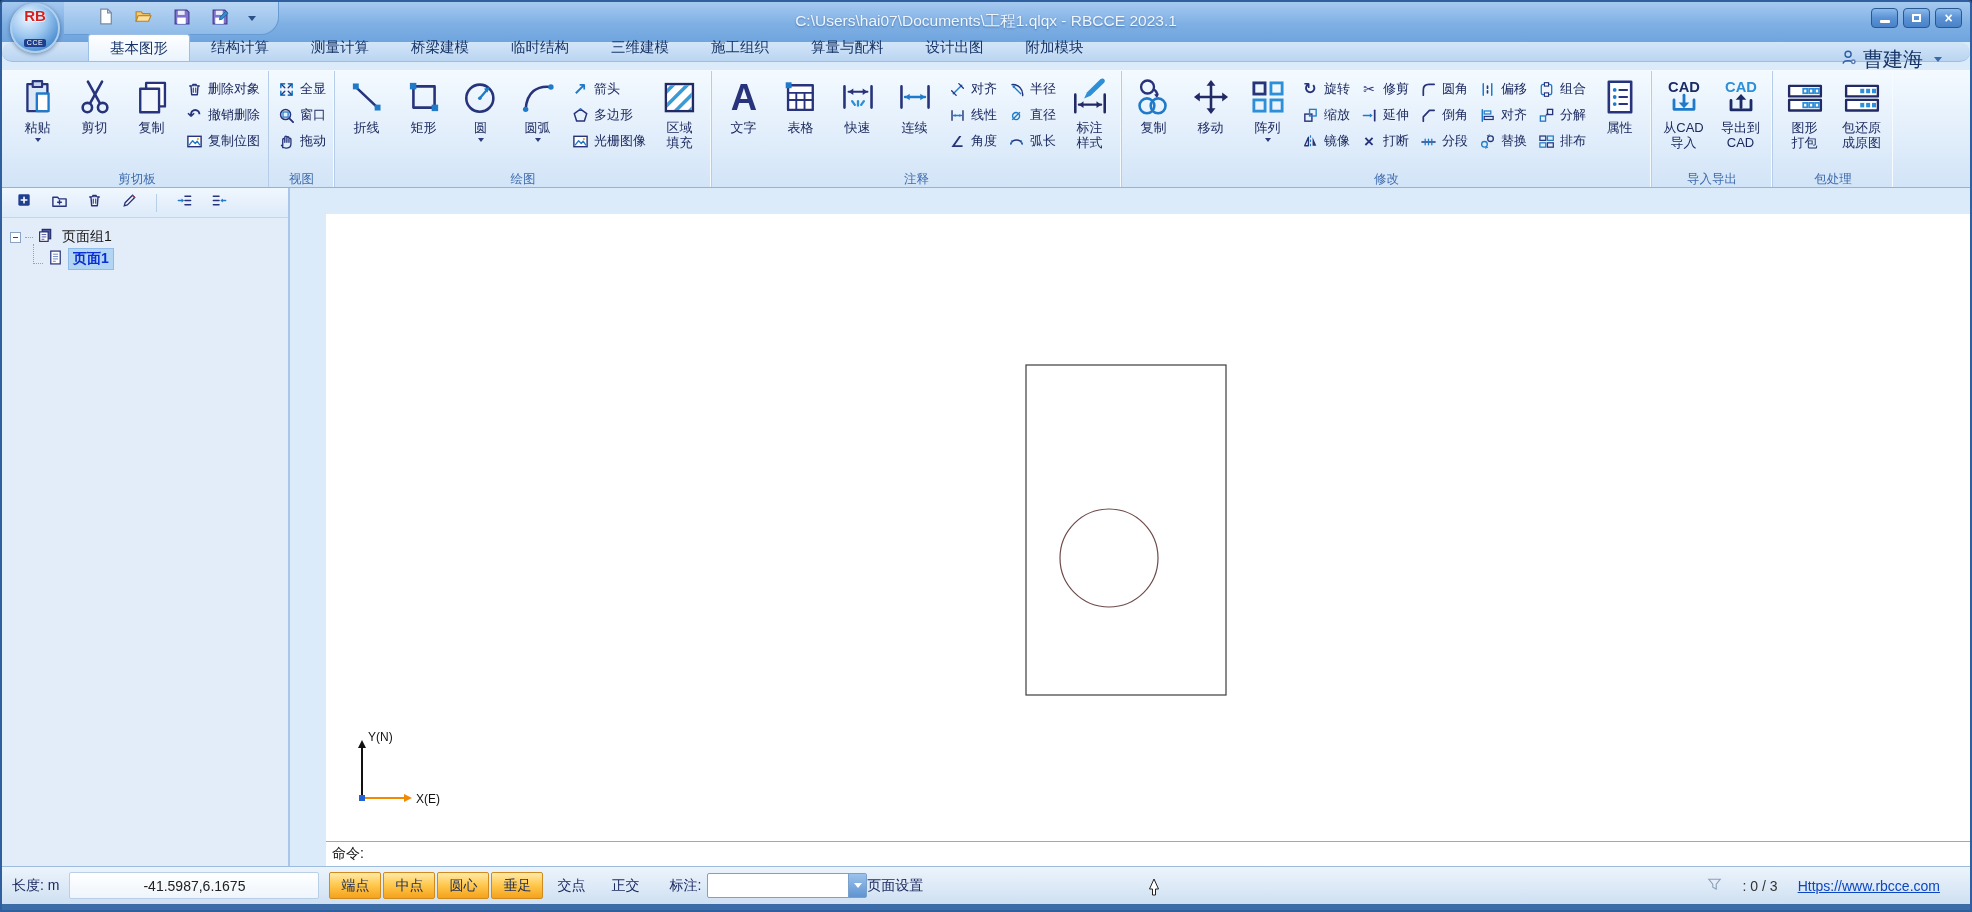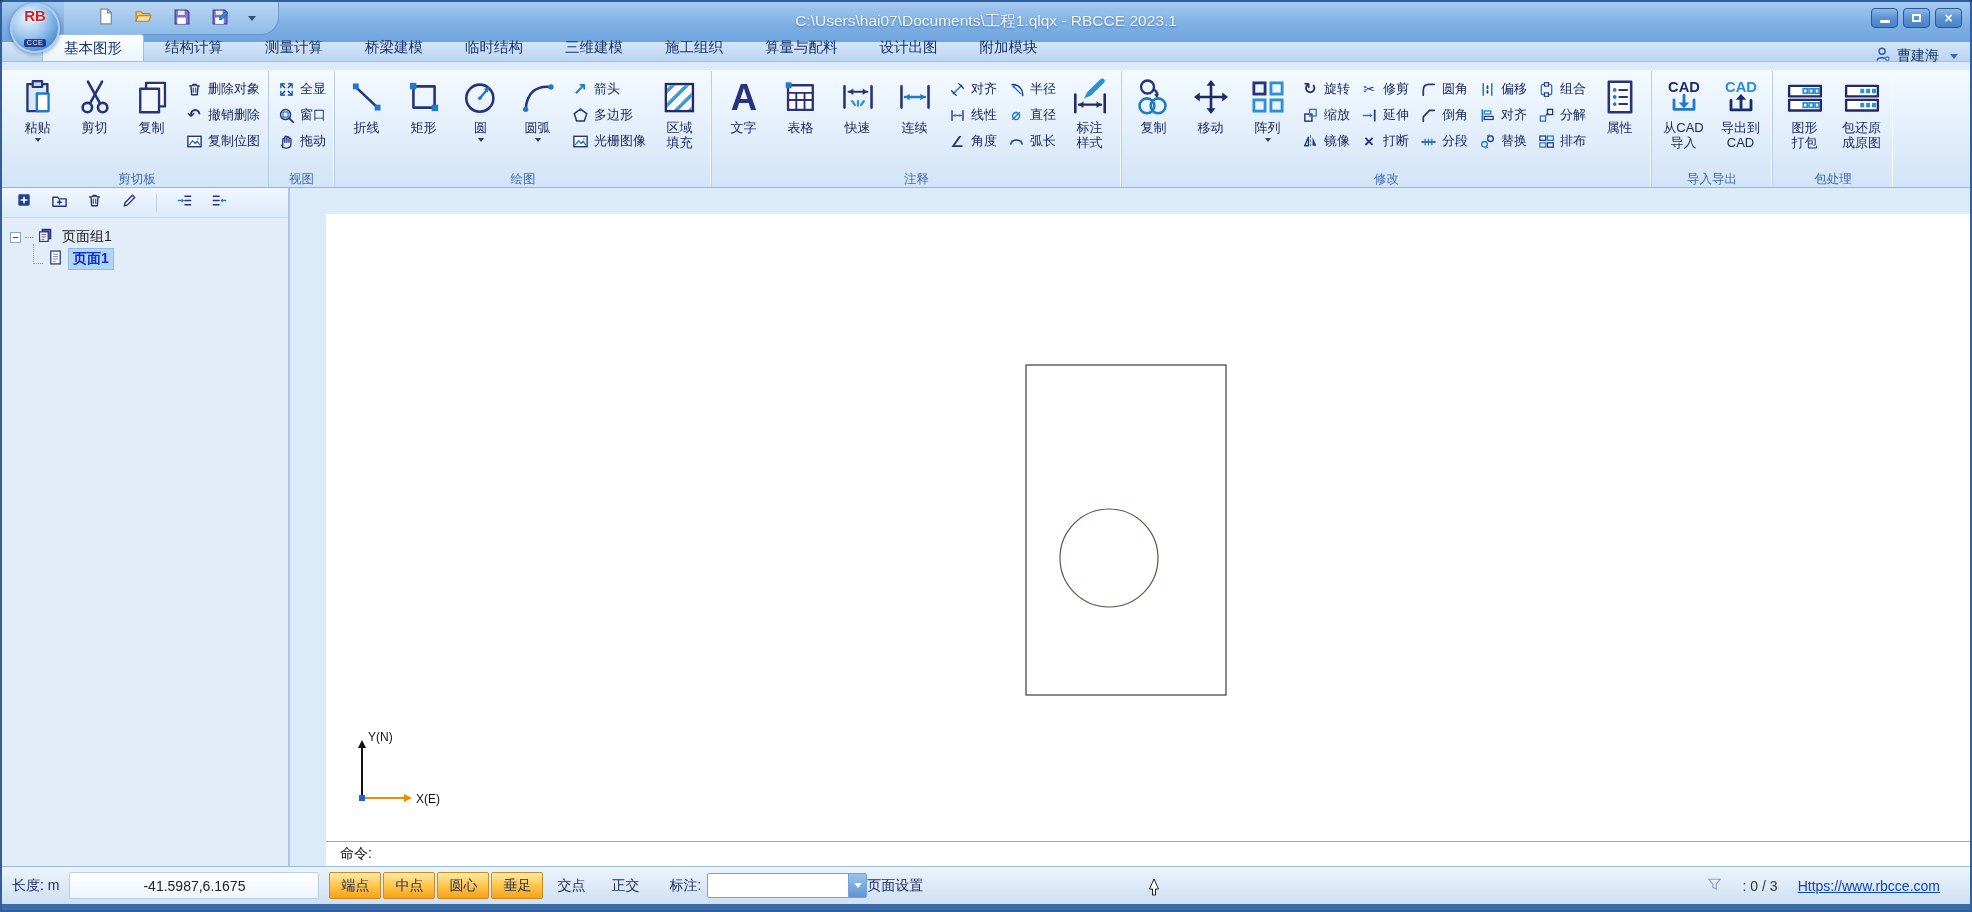--- a/index.html
+++ b/index.html
@@ -26,26 +26,26 @@
   .winbtns{position:absolute;right:8px;top:6px;display:flex;gap:5px;}
   .winbtn{width:27px;height:20px;border-radius:4px;border:1px solid #29588f;
        background:linear-gradient(#8cb9ec,#5a92d4 50%,#4a82c6);
        display:flex;align-items:center;justify-content:center;color:#fff;}
   .g-min{width:10px;height:3px;background:#fff;border-radius:1px;margin-top:7px;}
   .g-max{width:9px;height:8px;border:2px solid #fff;}
   .g-close{font-size:14px;font-weight:bold;line-height:1;}
   
   .tabrow{position:absolute;left:0;top:40px;right:0;height:20px;
        background:linear-gradient(#d3e5f8,#bad5f1);border-bottom:1px solid #9dbfe6;
-       display:flex;align-items:flex-end;padding-left:40px;}
+       display:flex;align-items:flex-end;padding-left:86px;border-radius:11px;}
   .tab{height:27px;line-height:26px;padding:0 21px;font-size:14.5px;color:#173468;white-space:nowrap;}
   .tab.active{background:linear-gradient(#feffff,#eaf3fd);border:1px solid #9dbfe6;border-bottom:none;
        border-radius:3px 3px 0 0;}
-  .userbox{position:absolute;right:12px;top:44px;display:flex;align-items:center;gap:5px;
-       font-size:14px;color:#173468;}
+  .userbox{position:absolute;right:28px;top:44px;display:flex;align-items:center;gap:5px;
+       font-size:20px;color:#173468;}
   .userbox .uchev{width:0;height:0;border-left:4px solid transparent;border-right:4px solid transparent;border-top:5px solid #3c6aa8;margin-left:6px;}
   
   .ribbon{position:absolute;left:0;top:68px;right:0;height:118px;
        background:linear-gradient(#f4faff,#e2eefb 55%,#d2e4f7);
        border-bottom:1px solid #8fb4dd;display:flex;align-items:stretch;padding:1px 2px 0 4px;}
   .rgroup{display:flex;flex-direction:column;padding:0 3px;}
   .rgroup + .rgroup{border-left:1px solid #b6cde9;box-shadow:-1px 0 0 #f6fbff inset;}
   .rbody{flex:1;display:flex;align-items:flex-start;}
   .rcap{height:17px;text-align:center;font-size:12.5px;color:#3e6cae;padding-top:1px;}
   .bigbtn{width:57px;display:flex;flex-direction:column;align-items:center;padding-top:3px;cursor:default;}
@@ -70,21 +70,21 @@
   .tree-dash{width:8px;height:1px;border-top:1px dotted #8aa4c6;flex:none;}
   .tree-row.child{padding-left:27px;}
   .vconn{width:10px;height:20px;border-left:1px dotted #8aa4c6;border-bottom:1px dotted #8aa4c6;margin-top:-10px;flex:none;}
   .tlabel{padding:1px 4px;}
   .tlabel.selected{background:#b2d5f4;color:#0a2fd4;font-weight:bold;border:1px solid #8fbce8;}
   .work{flex:1;display:flex;flex-direction:column;background:#fff;min-width:0;margin-top:26px;}
   .canvas{flex:1;position:relative;border-bottom:1px solid #9aa9bc;overflow:hidden;}
   .canvas svg.shapes{position:absolute;left:0;top:0;}
   .axis{position:absolute;left:22px;bottom:25px;}
   .cmd-echo{height:48px;padding:5px 10px;font-size:14px;color:#111;border-bottom:1px solid #9aa9bc;background:#fff;}
-  .cmd-prompt{height:24px;padding:3px 14px;font-size:14px;color:#111;background:#fff;}
+  .cmd-prompt{height:24px;padding:3px 6px;font-size:14px;color:#111;background:#fff;}
   
   .statusbar{position:absolute;left:0;right:0;bottom:6px;height:38px;
        background:linear-gradient(#ecf4fc,#cfe0f2);border-top:1px solid #9dbbdd;
        display:flex;align-items:center;padding:0 10px;font-size:14px;color:#222;}
   .lenlabel{color:#1d2a60;margin-right:10px;white-space:nowrap;}
   .coordbox{width:250px;height:27px;background:linear-gradient(#ffffff,#eef5fc);
        border:1px solid #b9cfe8;border-radius:2px;display:flex;align-items:center;justify-content:center;
        color:#222;margin-right:10px;}
   .snap{height:27px;display:flex;align-items:center;padding:0 11px;color:#1d2a60;border:1px solid transparent;}
   .snap.on{background:linear-gradient(#ffeaa9,#ffc84d 48%,#f5a21c);border:1px solid #cf8a20;border-radius:2px;color:#223055;}

